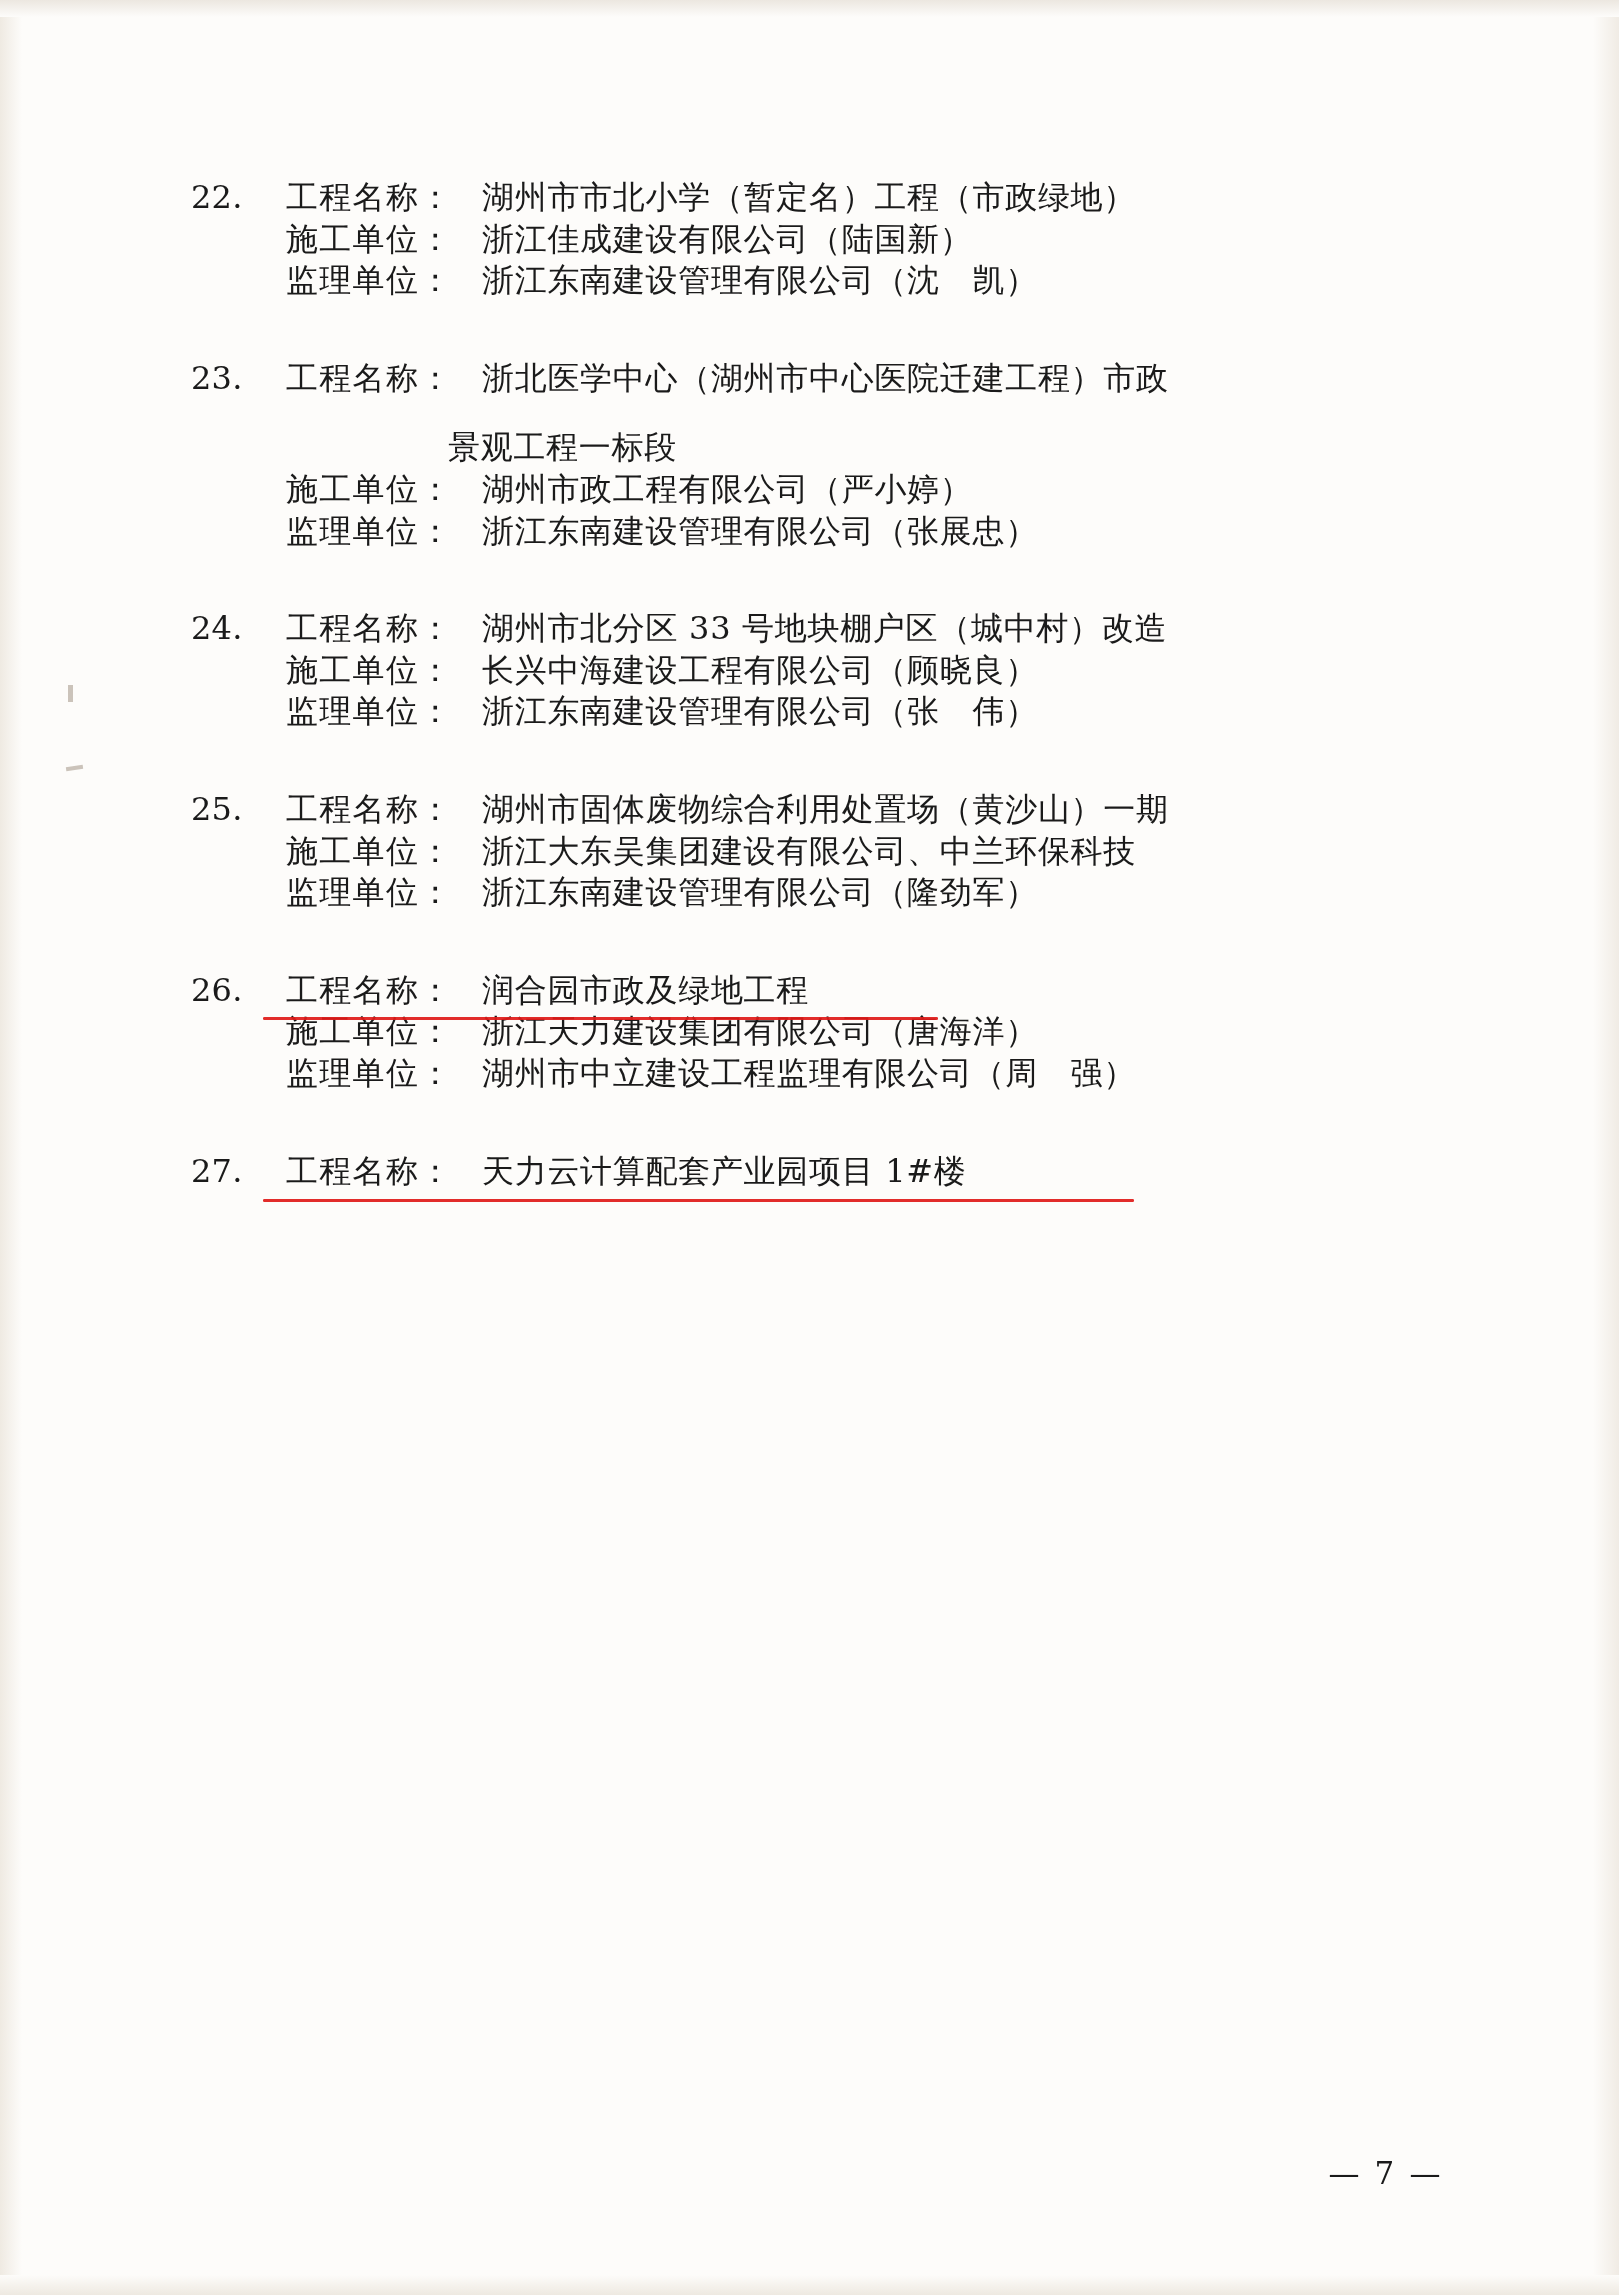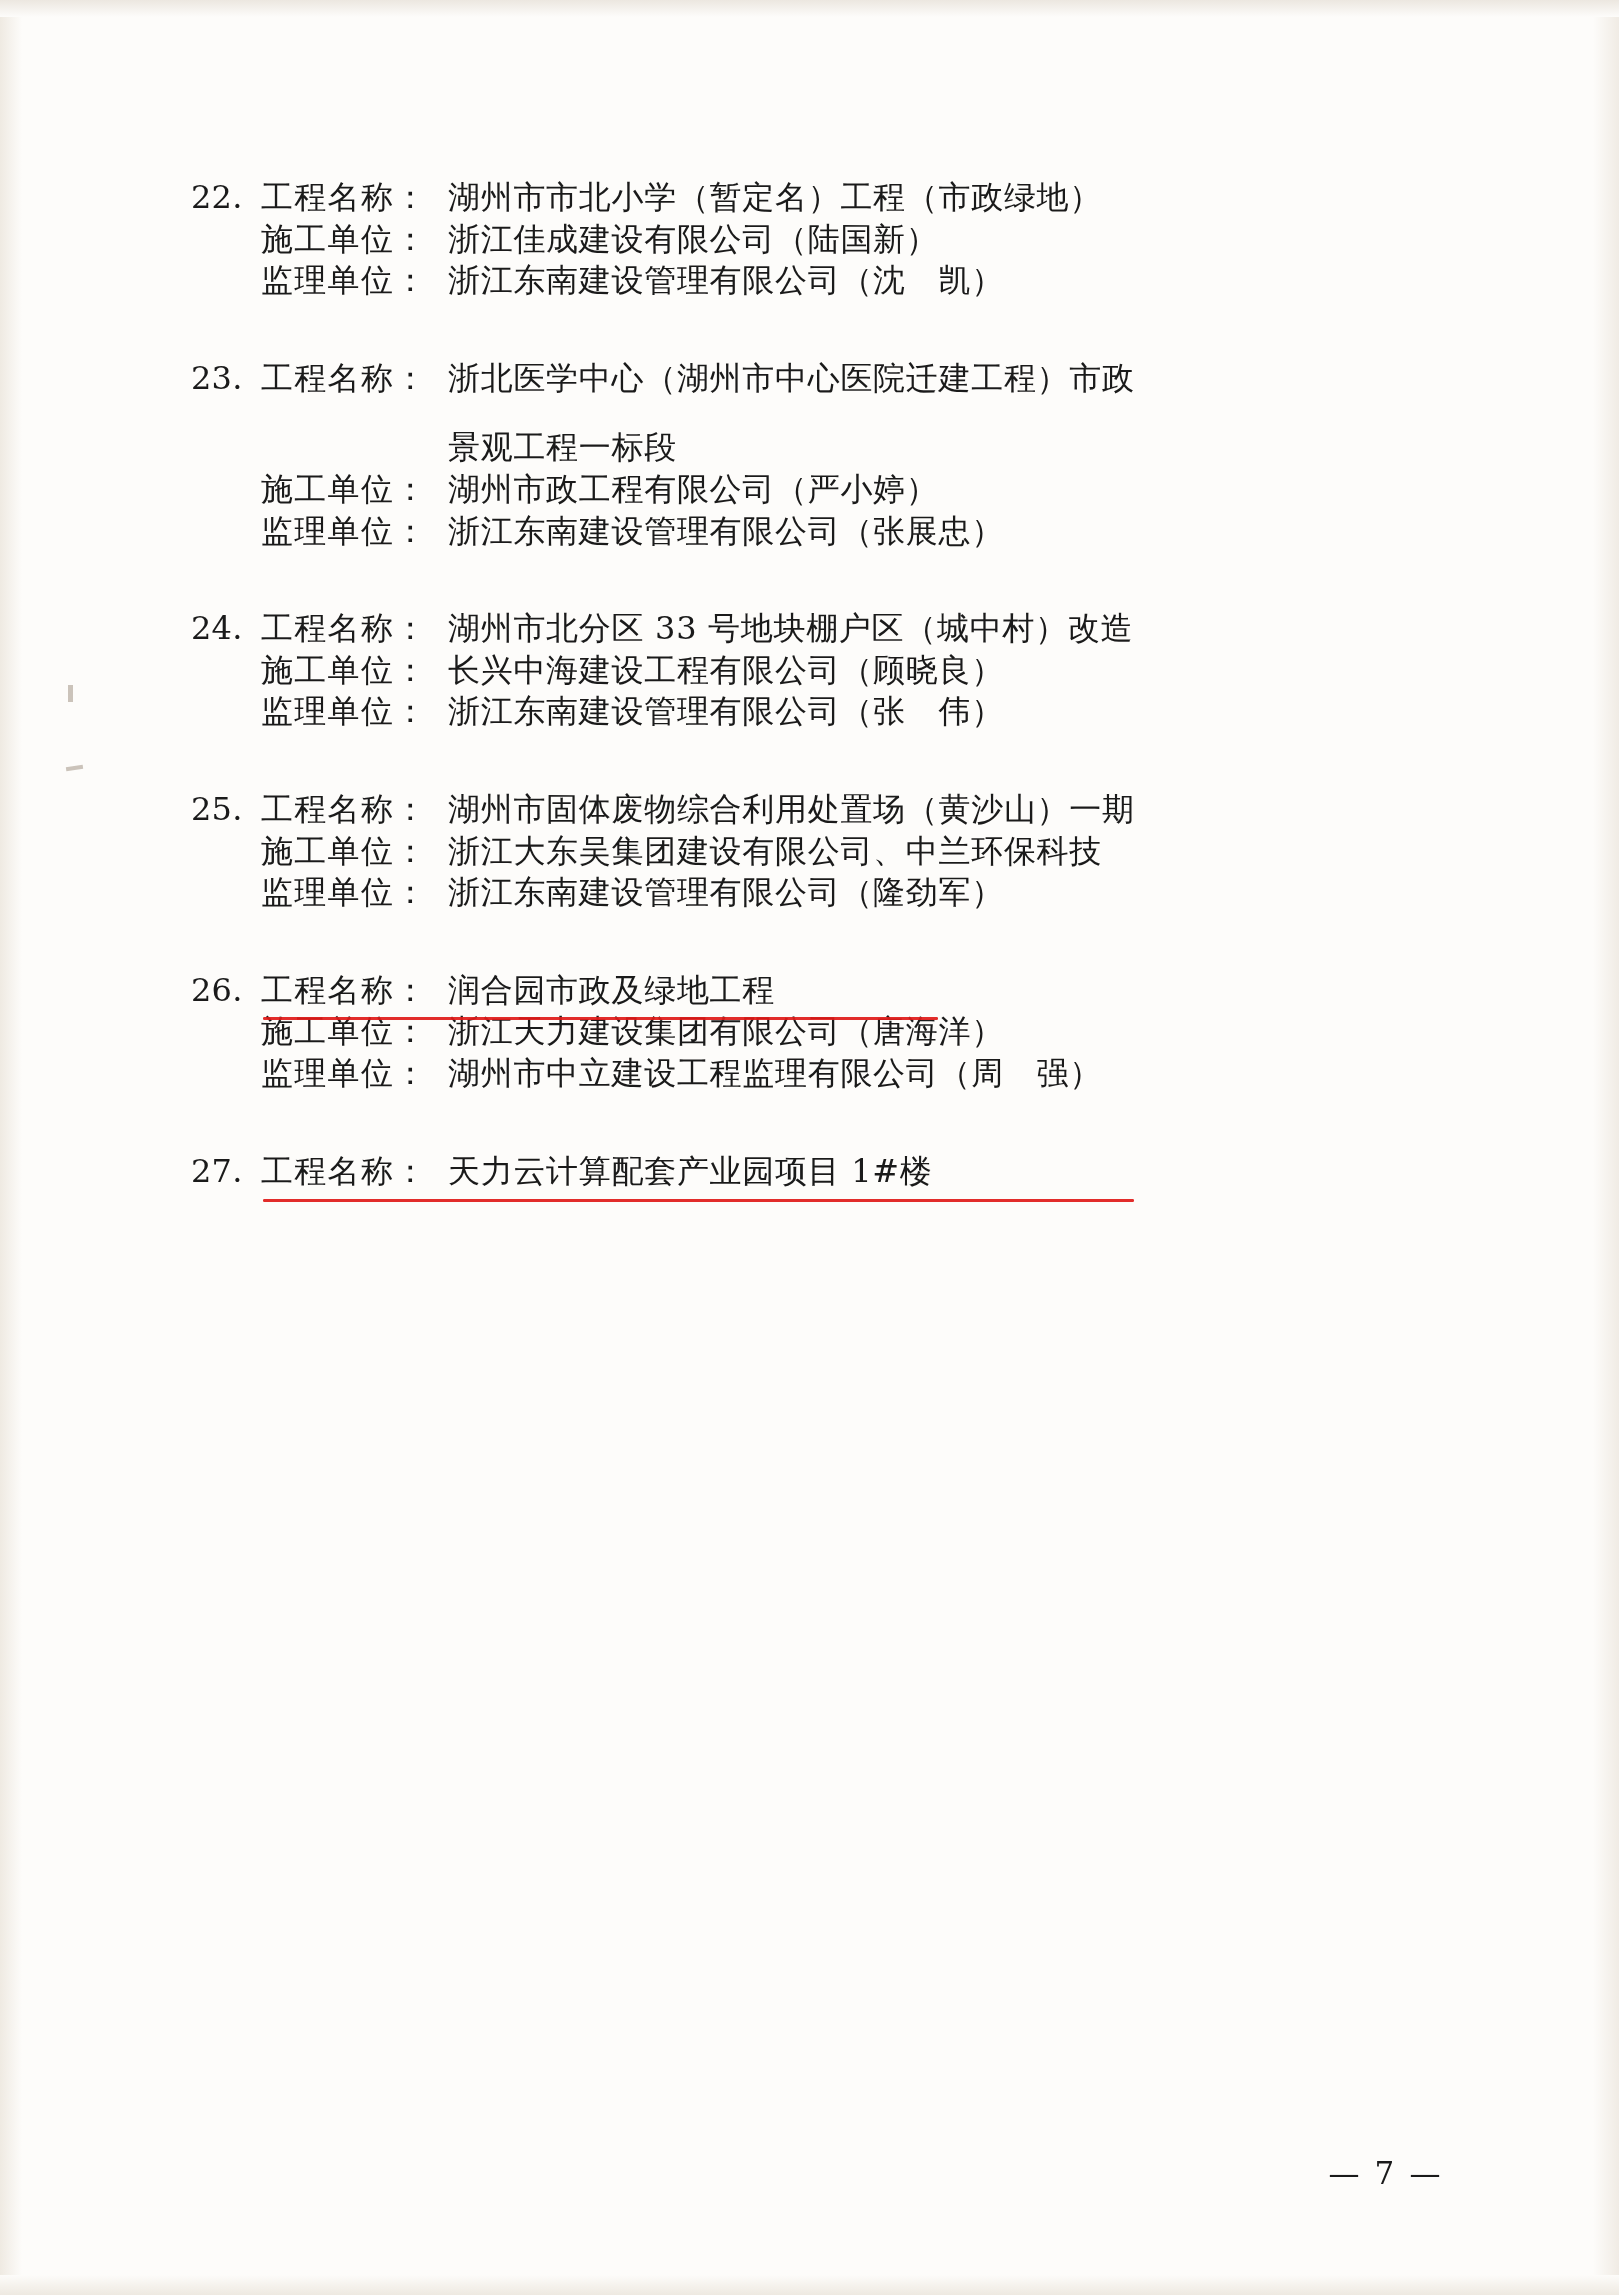--- a/index.html
+++ b/index.html
@@ -59,35 +59,37 @@
     margin-bottom: 56px;
     position: relative;
   }
   .line {
     display: flex;
     align-items: baseline;
     font-size: 32px;
     line-height: 1.30;
     letter-spacing: 0.3px;
     white-space: nowrap;
+    gap: 9px;
   }
   .num {
     width: 71px;
     flex: 0 0 71px;
     text-align: right;
     padding-right: 18.3px;
     box-sizing: border-box;
     font-size: 32px;
     font-family: "DejaVu Serif", "Liberation Serif", serif;
   }
   .label {
     flex: 0 0 auto;
     width: 187px;
     box-sizing: border-box;
     letter-spacing: 1.3px;
+    margin-left: 16px;
   }
   .value {
     flex: 1 1 auto;
     letter-spacing: 0.7px;
   }
   .sub .num {
     visibility: hidden;
   }
   .cont-text {
     padding-left: 258px;

